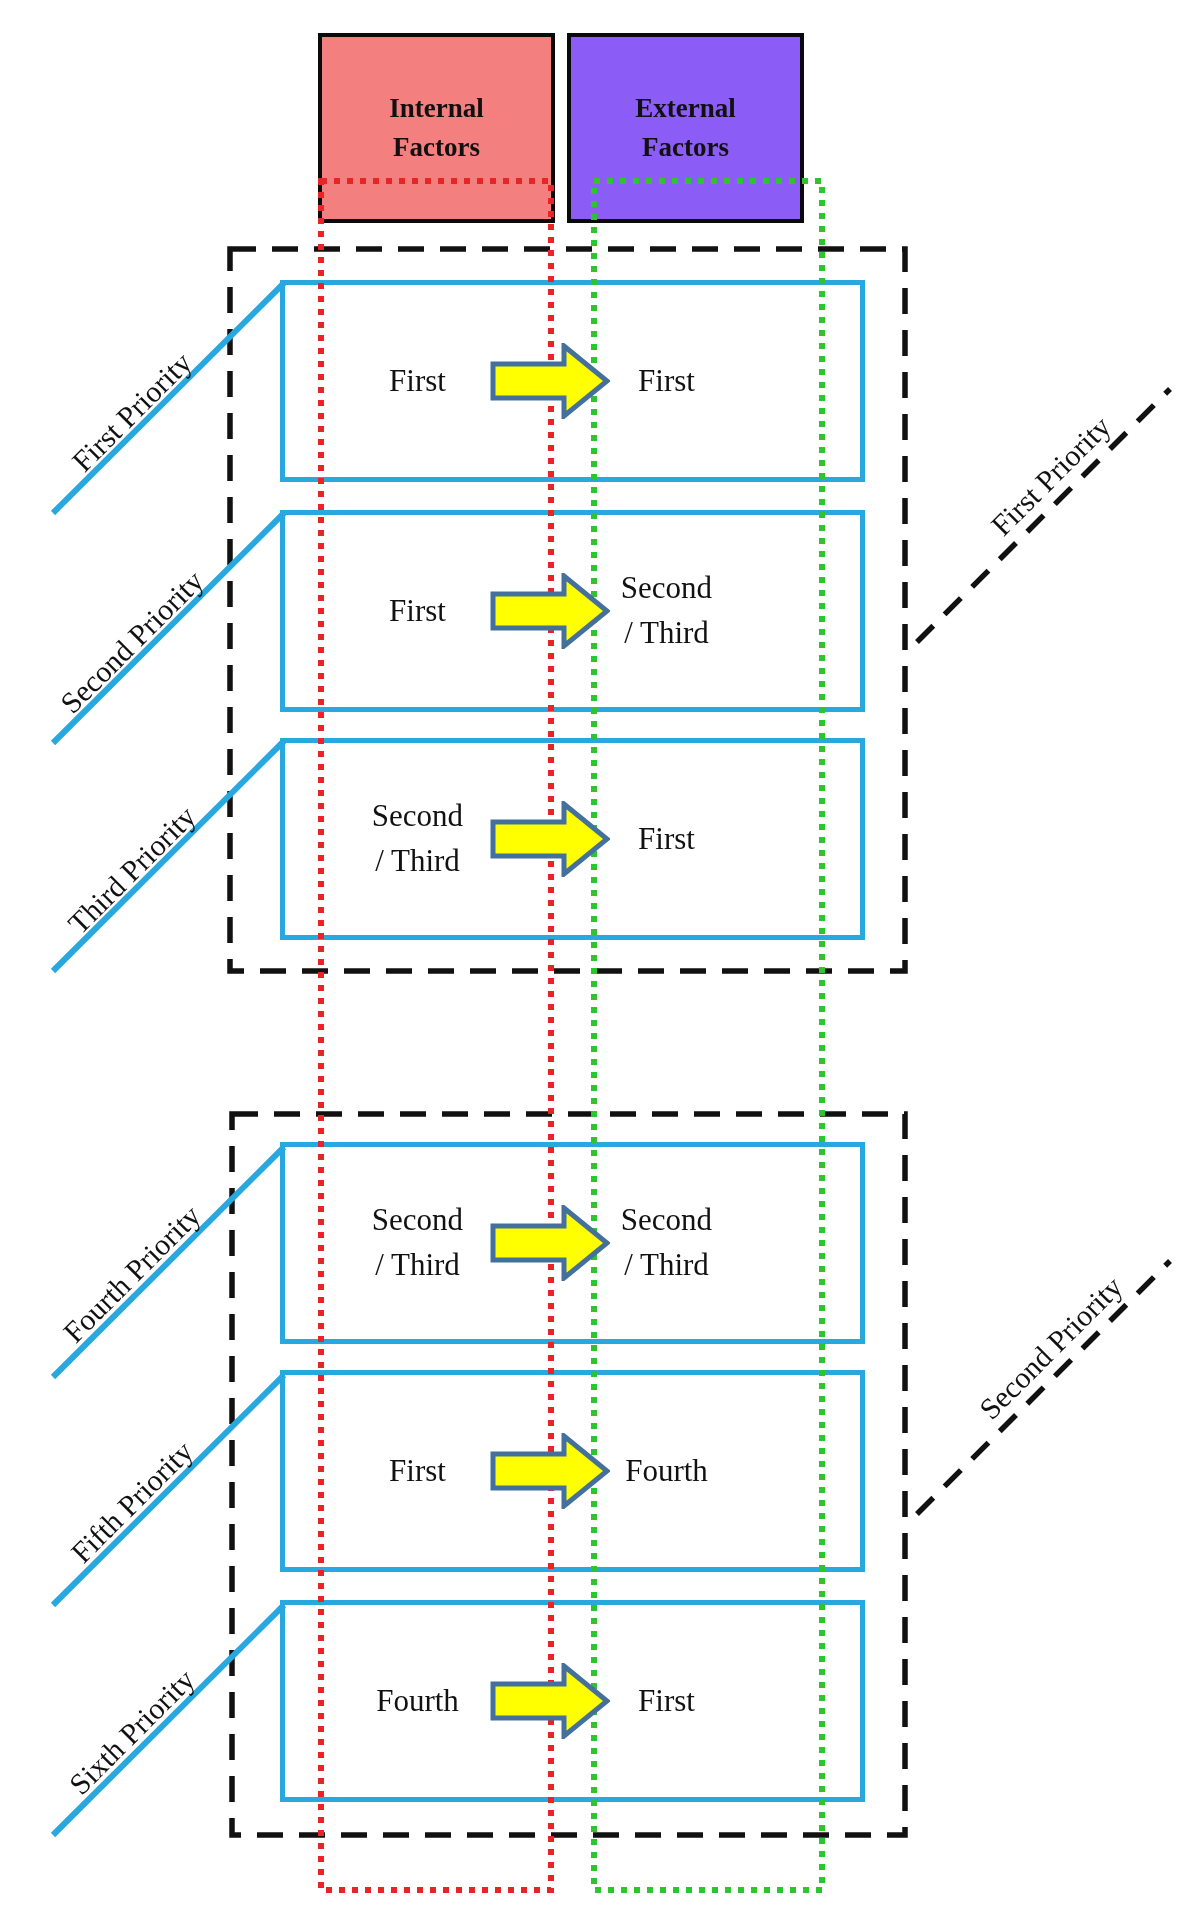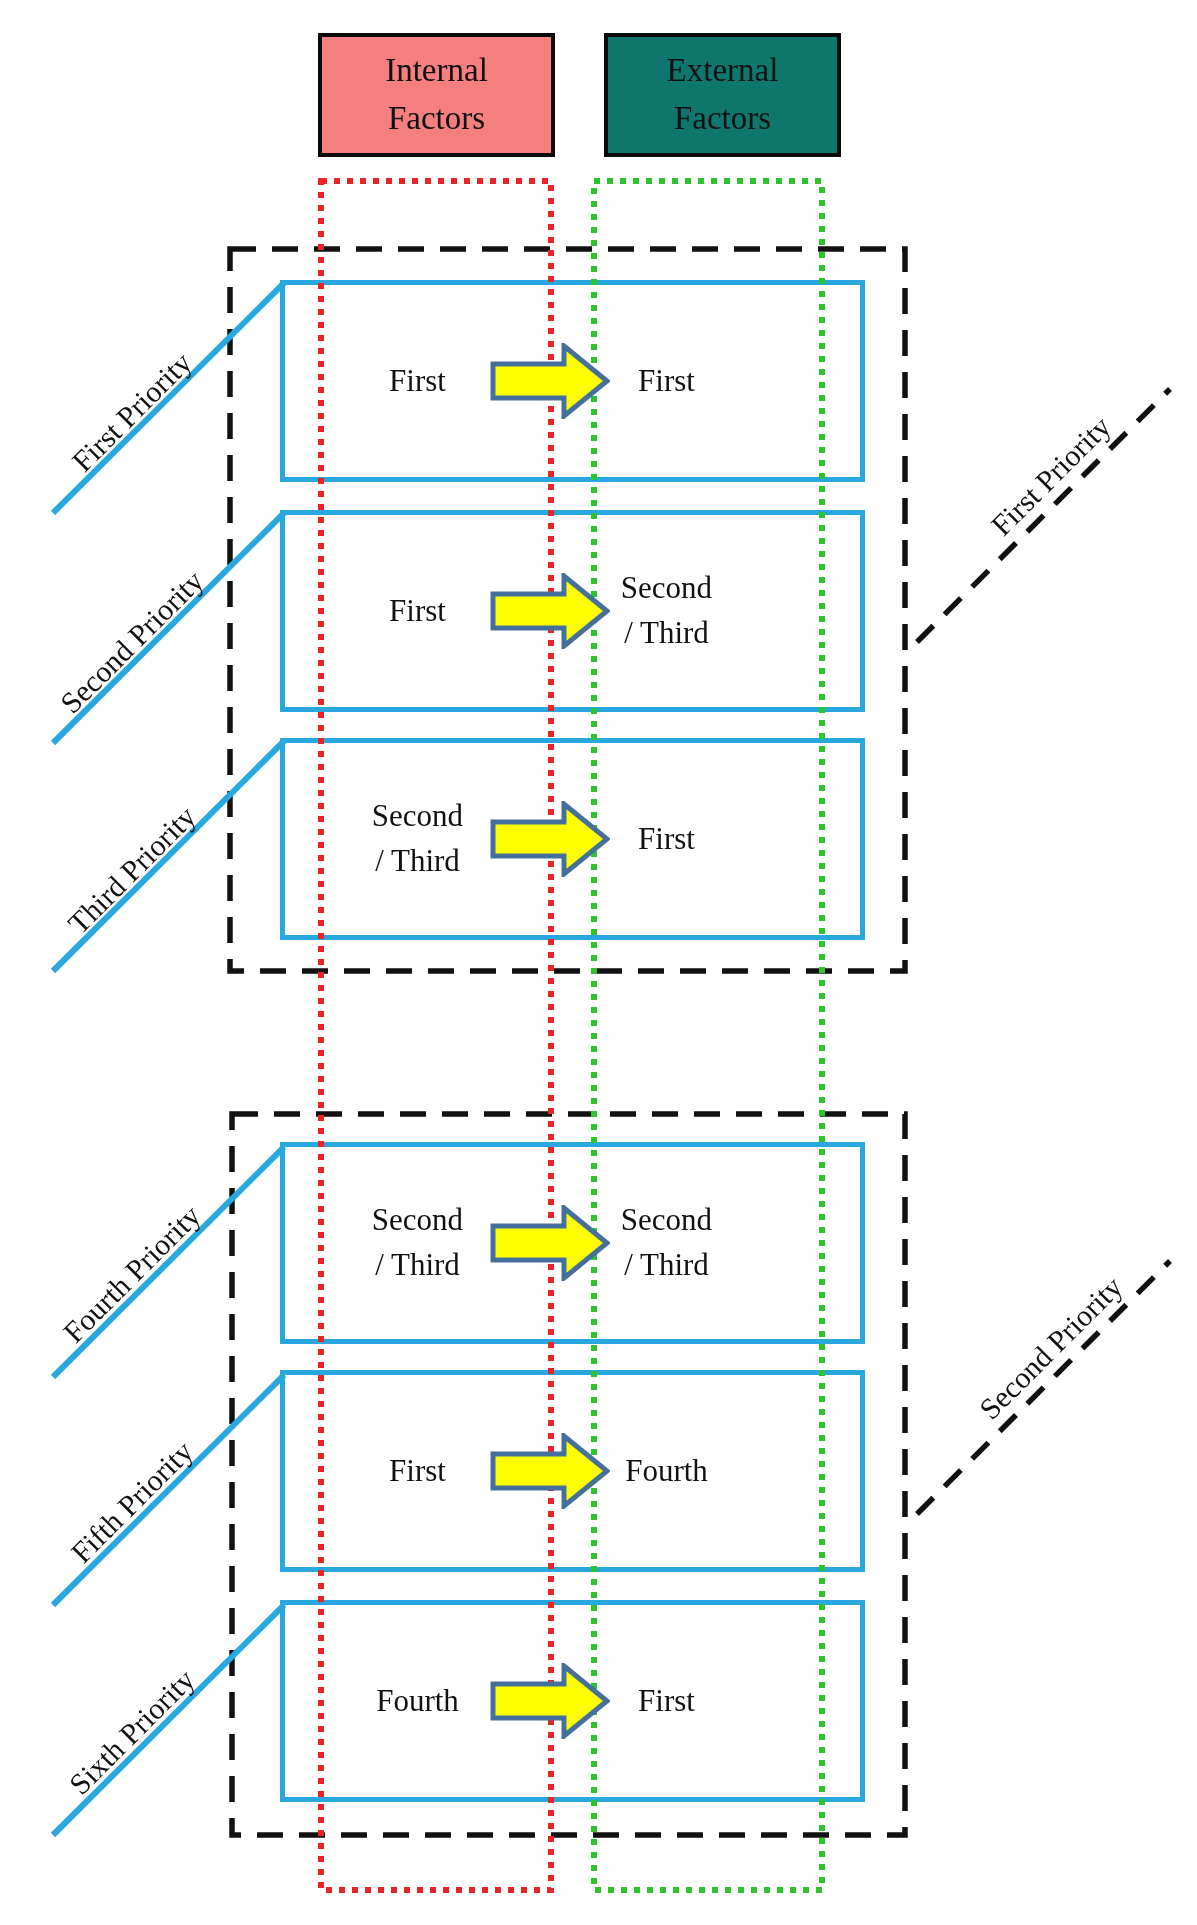--- a/index.html
+++ b/index.html
@@ -4,28 +4,28 @@
 <style>
   html,body { margin:0; padding:0; background:#ffffff; }
   #stage {
     position:relative; width:1197px; height:1925px; background:#ffffff;
     font-family:"Liberation Serif", serif; color:#111; overflow:hidden;
   }
   #stage svg.layer { position:absolute; left:0; top:0; }
 
   
   .hdrbox {
-    position:absolute; top:33px; width:237px; height:124px;
+    position:absolute; top:33px; width:237px; height:190px;
     border:4px solid #0a0a0a; box-sizing:border-box;
     display:flex; align-items:center; justify-content:center;
     text-align:center; white-space:pre-line;
-    font-size:33px; line-height:1.45;
+    font-size:27px; line-height:1.45;font-weight:bold;
   }
   #hdr-internal { left:318px; background:#f3807e; }
-  #hdr-external { left:604px; background:#0f766e; }
+  #hdr-external { left:567px; background:#8b5cf6; }
 
   
   .rowbox {
     position:absolute; left:280px; width:585px; height:202px;
     border:5px solid #29a8e0; box-sizing:border-box; background:#ffffff;
     display:flex; align-items:center;
   }
   .cell { white-space:pre-line; font-size:31px; line-height:1.45; text-align:center; }
   .cl { width:210px; padding-left:55px; box-sizing:border-box; display:flex; justify-content:center; }
   .agap { width:118px; }

